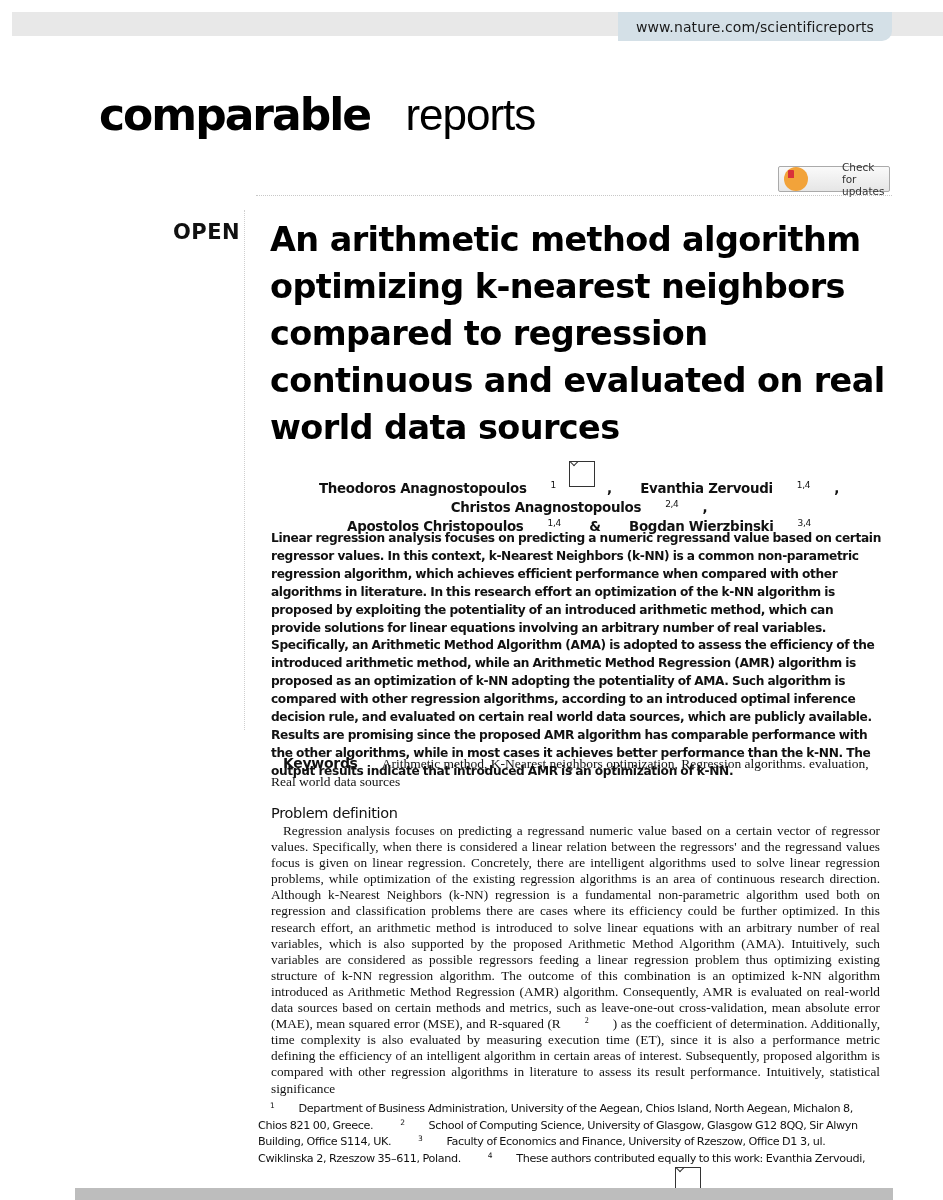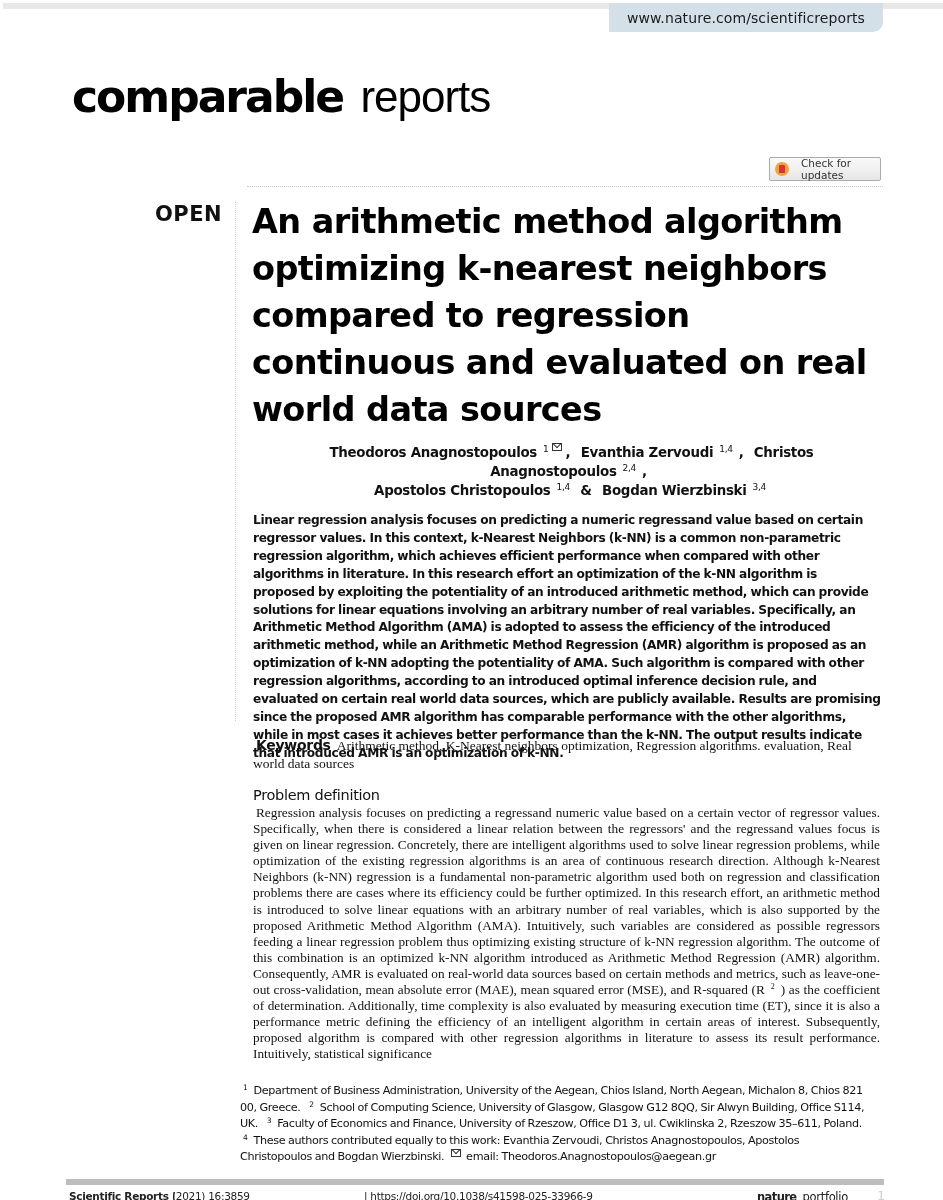--- a/index.html
+++ b/index.html
@@ -1,34 +1,34 @@
 <!DOCTYPE html>
 <html><head>
 <meta charset="utf-8">
 <style>
-  * { box-sizing: border-box; margin: 0; padding: 3px; }
+  * { box-sizing: border-box; margin: 0; padding: 12px; }
   html, body { width: 943px; height: 1200px; background: #ffffff; overflow: hidden; }
   body { position: relative; font-family: "Liberation Sans", sans-serif; color: #111; }
 
   .top-rule { position: absolute; left: 0; top: 0; width: 943px; height: 1px; background: #e8e8e8; }
   .url-tab {
     position: absolute; left: 606px; top: 0; width: 274px; height: 29px;
     background: #d4e0e7; border-bottom-right-radius: 10px;
     font-family: "DejaVu Sans", sans-serif; font-size: 14px; color: #1a1a1a;
     display: flex; align-items: center; justify-content: center; letter-spacing: 0.1px;
   }
 
   .brand { position: absolute; left: 63px; top: 66px; font-size: 44px; line-height: 50px; letter-spacing: -1px; color: #000; white-space: nowrap; }
   .brand .b1 { font-weight: 900; font-family: "DejaVu Sans", sans-serif; letter-spacing: -2px; }
   .brand .b2 { font-weight: 400; font-family: "Liberation Sans", sans-serif; }
 
   .cfu {
     position: absolute; left: 766px; top: 154px; width: 112px; height: 24px;
     border: 1px solid #aaa; border-radius: 2px; background: linear-gradient(#fafafa, #e6e6e6);
-    display: flex; align-items: center; gap: 9px; padding-left: 5px;
+    display: flex; align-items: center; gap: 22px; padding-left: 5px;
     font-size: 10.5px; color: #333; font-family: "DejaVu Sans", sans-serif; cursor: pointer;
   }
   .cfu-icon { width: 14px; height: 14px; border-radius: 50%; background: #f2a33a; position: relative; flex: none; }
   .cfu-icon::after { content: ""; position: absolute; left: 4px; top: 3px; width: 6px; height: 8px; background: #d9323a; border-radius: 1px 1px 0 0; }
 
   .dotted-h { position: absolute; left: 244px; top: 183px; width: 636px; border-top: 1px dotted #c8c8c8; }
   .dotted-v { position: absolute; left: 232px; top: 198px; height: 520px; border-left: 1px dotted #cfcfcf; }
 
   .open { position: absolute; left: 149px; top: 196px; font-family: "DejaVu Sans", sans-serif; font-size: 21px; font-weight: 700; letter-spacing: 0.5px; color: #111; }
 

